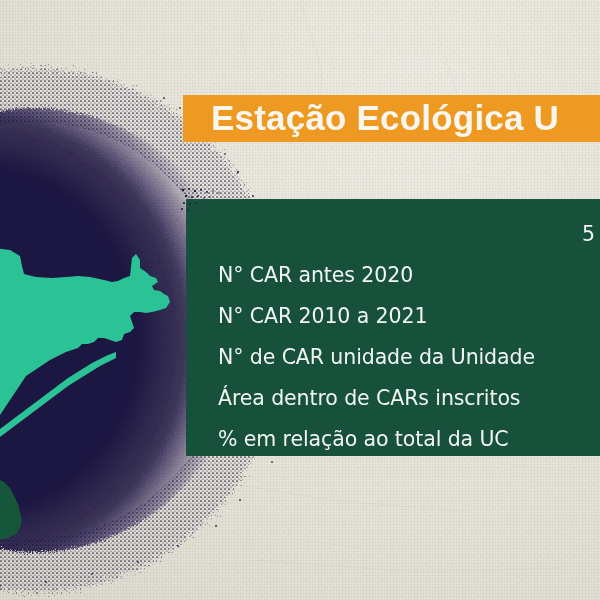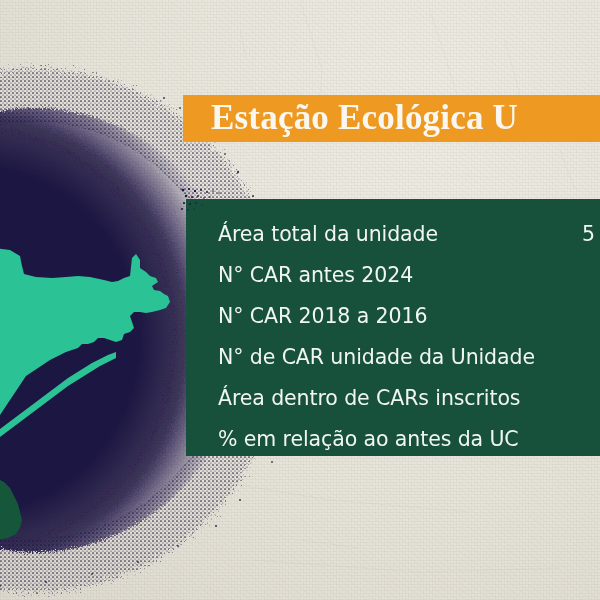--- a/index.html
+++ b/index.html
@@ -67,21 +67,21 @@
     height: 47px;
     background: #ee9a22;
     z-index: 6;
   }
   .title-banner .title-text {
     position: absolute;
     left: 28px;
     top: 50%;
     transform: translateY(-52%);
     white-space: nowrap;
-    font-family: Liberation Serif, serif;
+    font-family: Liberation Sans, sans-serif;
     font-weight: 700;
     font-size: 35px;
     letter-spacing: .2px;
     color: #faf7f0;
   }
 
   
   .data-panel {
     position: absolute;
     left: 186px;
@@ -252,46 +252,45 @@
     <path fill="#16573c" d="M -30,478 L -14,476 L -4,478 L 4,482 L 10,488
              L 14,496 L 18,504 L 20,512 L 22,520 L 20,528
              L 16,534 L 8,538 L -2,540 L -14,538 L -24,534
              L -30,528 Z"></path>
   </svg>
 
   <div class="data-panel">
     <div class="rows">
 
       <div class="row">
-        <span class="label">Área total da unidade</span>
         <span class="value">5</span>
       </div>
 
       <div class="row">
-        <span class="label">N° CAR antes 2024</span>
-        <span class="value"></span>
-      </div>
-
-      <div class="row">
-        <span class="label">N° CAR 2018 a 2016</span>
+        <span class="label">N° CAR antes 2020</span>
+        <span class="value"></span>
+      </div>
+
+      <div class="row">
+        <span class="label">N° CAR 2010 a 2021</span>
         <span class="value"></span>
       </div>
 
       <div class="row">
         <span class="label">N° de CAR unidade da Unidade</span>
         <span class="value"></span>
       </div>
 
       <div class="row">
         <span class="label">Área dentro de CARs inscritos</span>
         <span class="value"></span>
       </div>
 
       <div class="row">
-        <span class="label">% em relação ao antes da UC</span>
+        <span class="label">% em relação ao total da UC</span>
         <span class="value"></span>
       </div>
 
     </div>
   </div>
 
   <div class="title-banner">
     <span class="title-text">Estação Ecológica U</span>
   </div>
 

